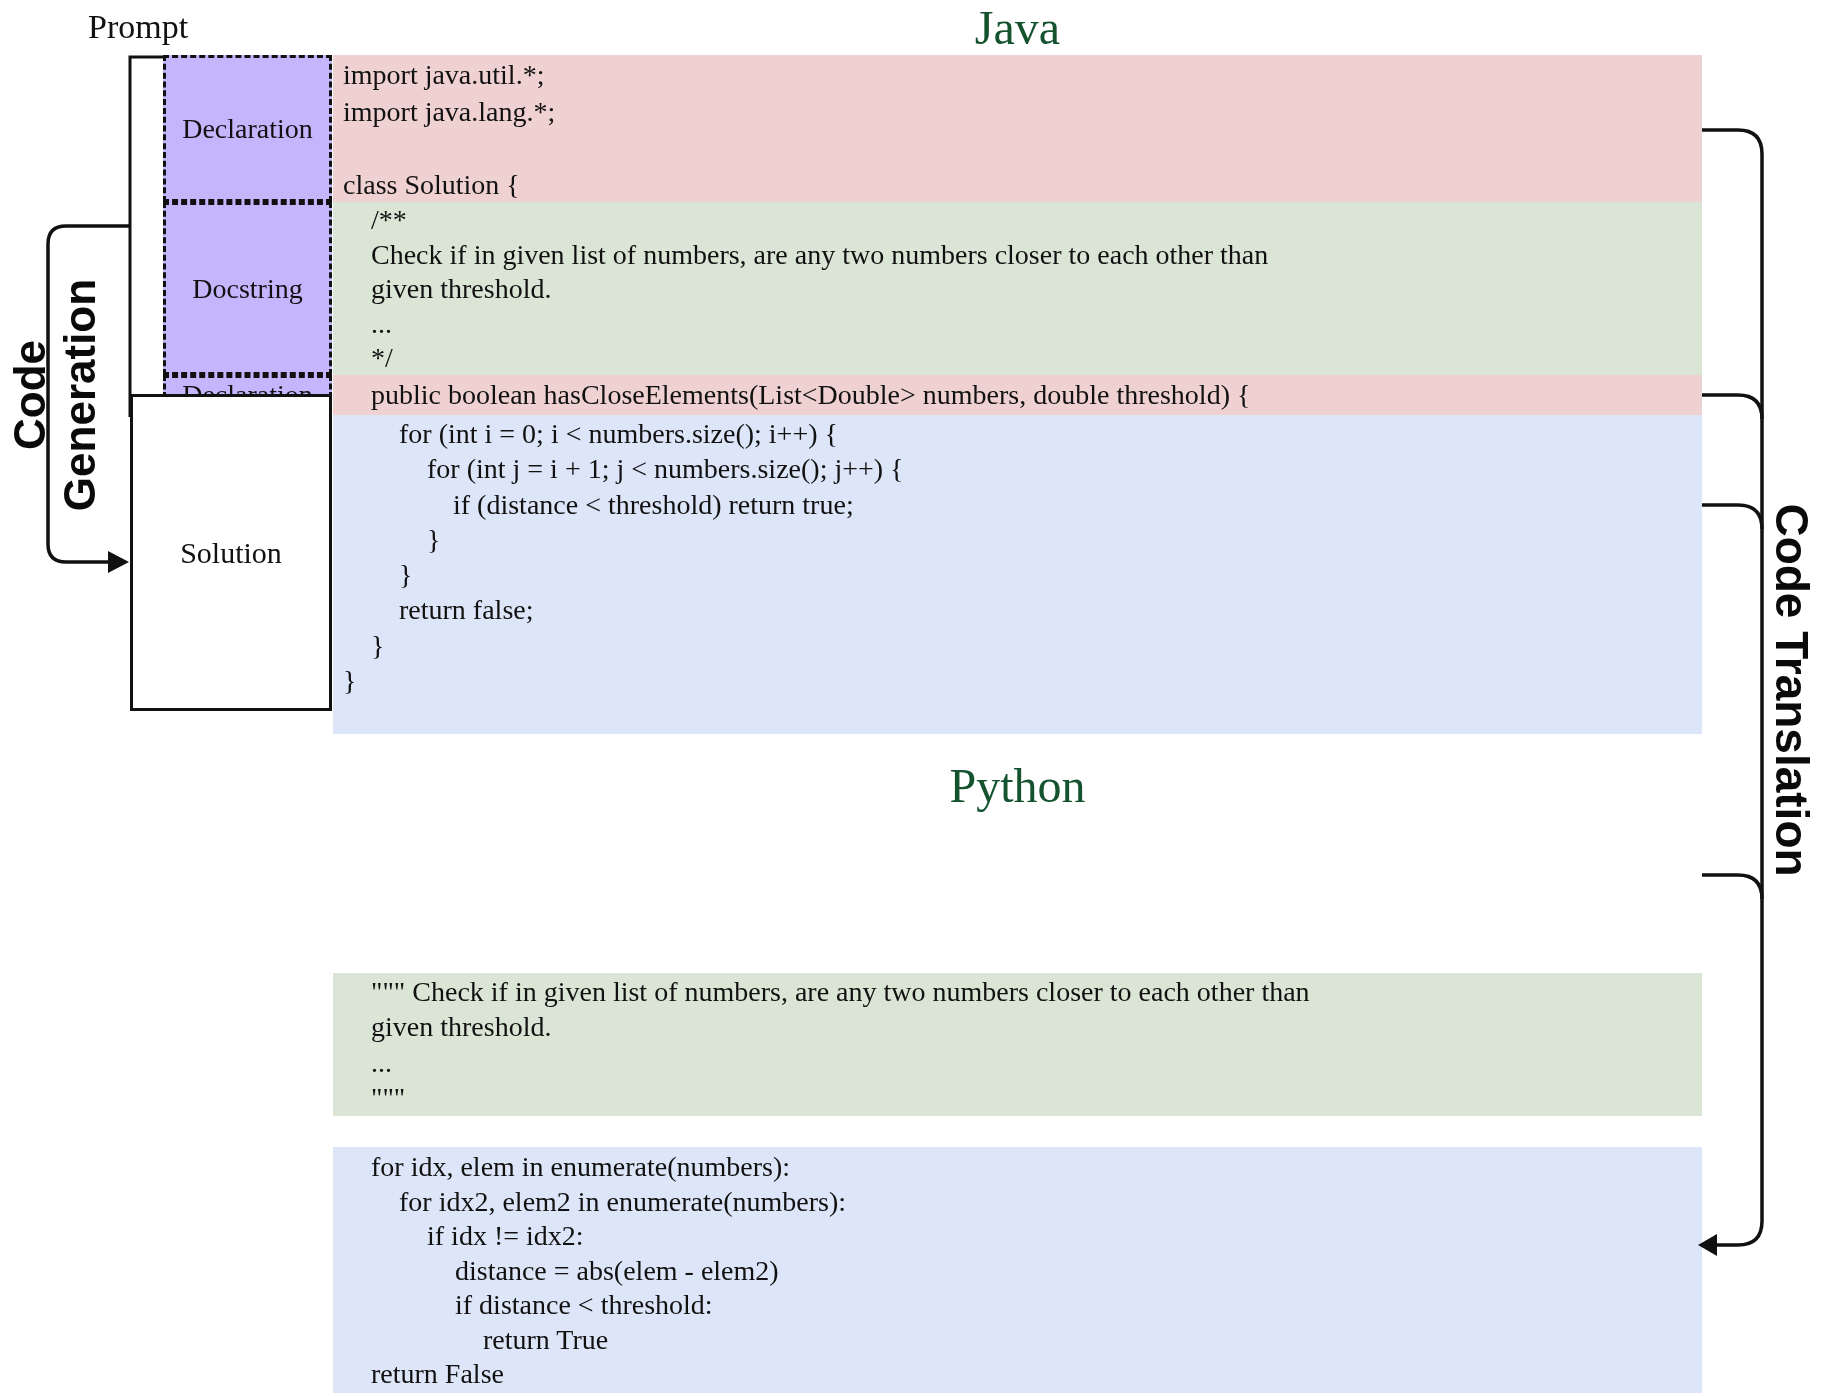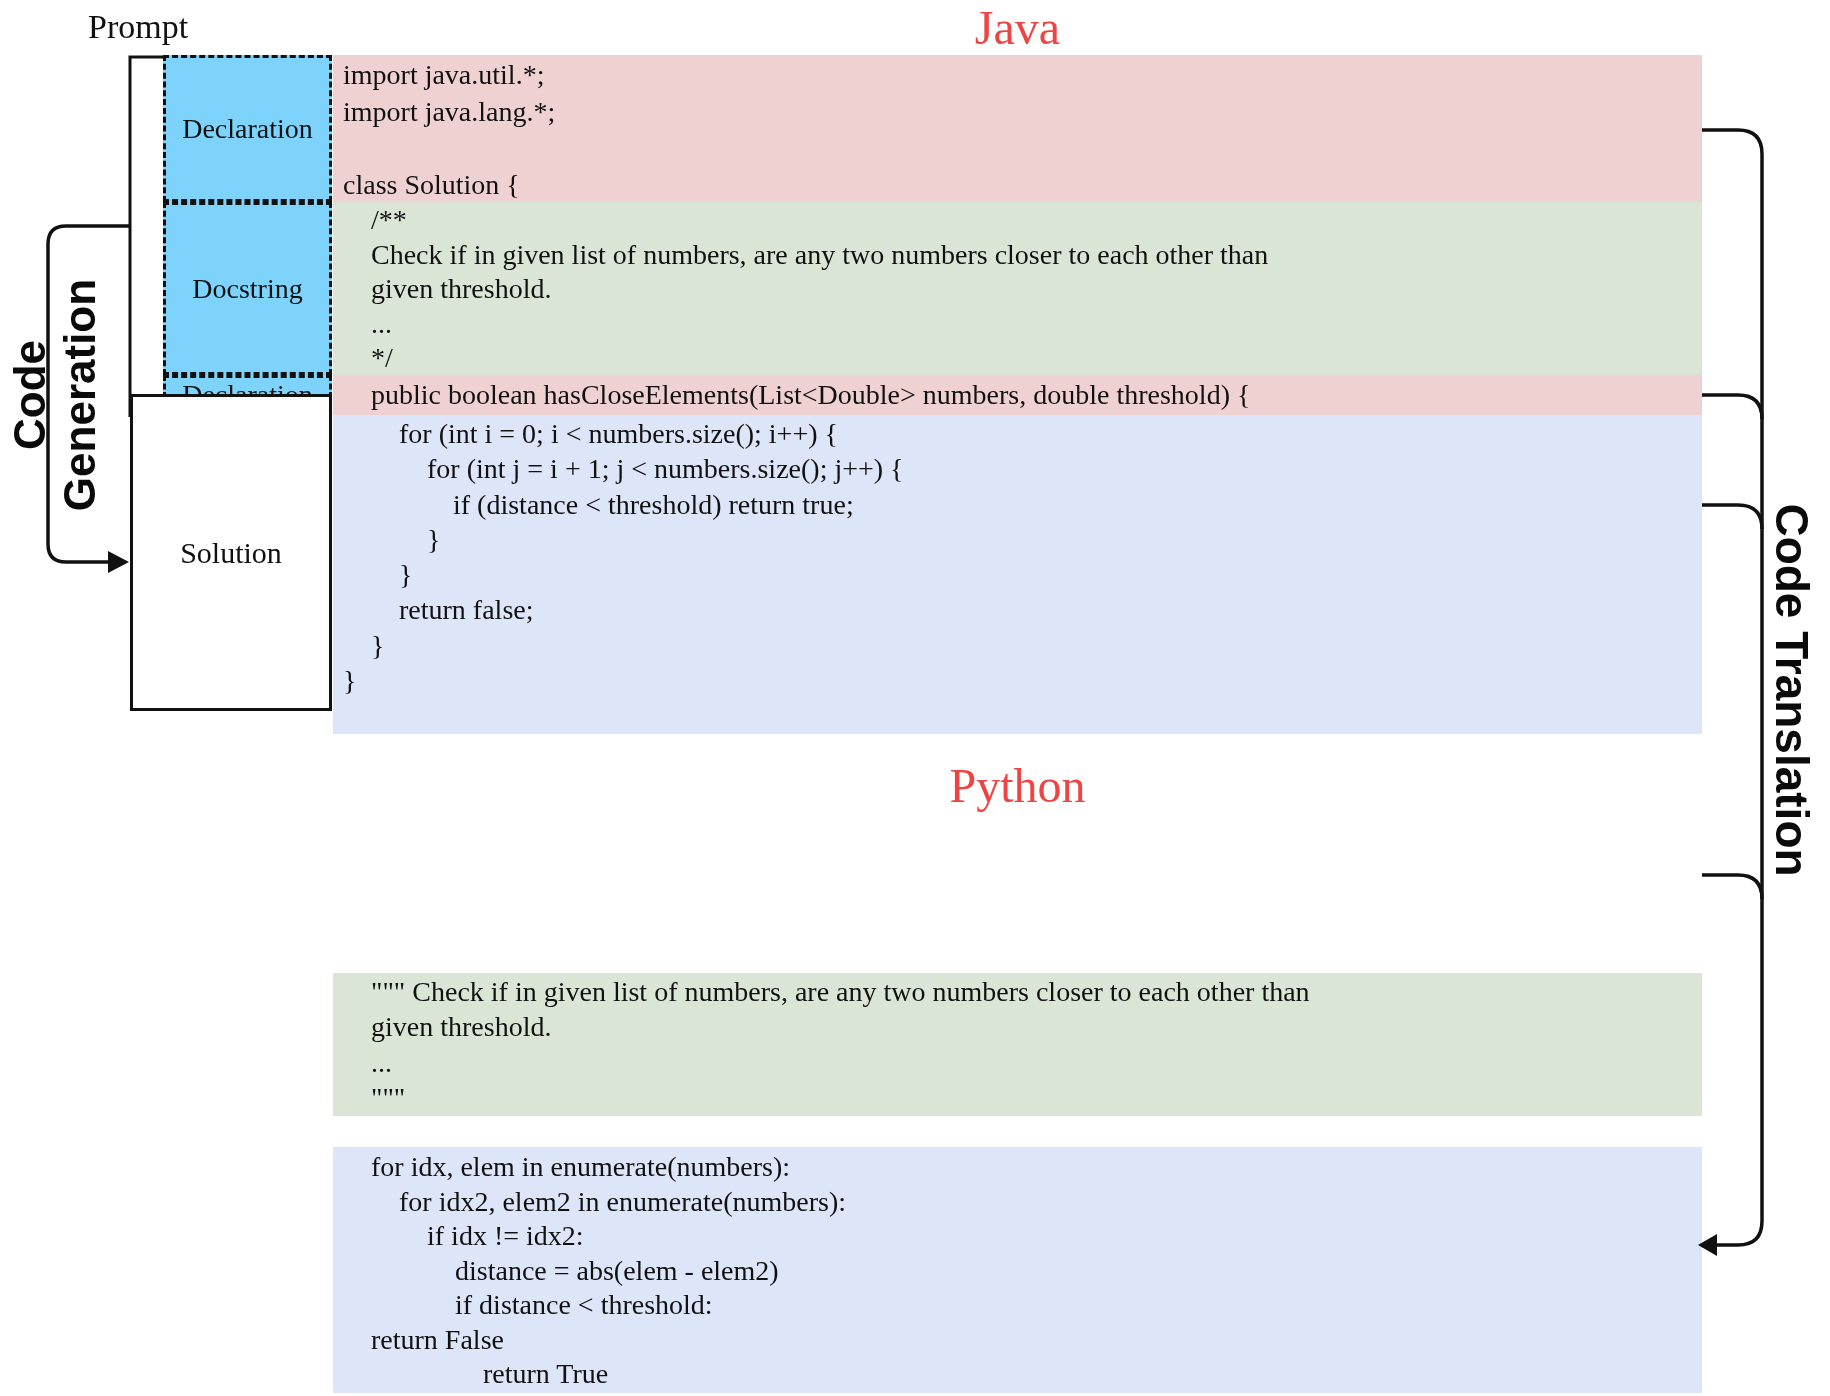--- a/index.html
+++ b/index.html
@@ -4,40 +4,40 @@
 <style>
   html,body{margin:0;padding:0;background:#ffffff;}
   #canvas{
     position:relative;width:1830px;height:1396px;background:#fff;overflow:hidden;
     font-family:"Liberation Serif","DejaVu Serif",serif;color:#111;
   }
   .abs{position:absolute;}
   
   .lang-title{
     left:333px;width:1369px;text-align:center;
-    font-size:48px;font-weight:400;color:#ef4444;
+    font-size:48px;font-weight:400;color:#14532d;
   }
   
   .code-block{left:333px;width:1369px;font-size:28px;overflow:hidden;}
   .code-line{white-space:pre;}
   .lh-jpink1 .code-line{line-height:36.5px;}
   .lh-jgreen .code-line{line-height:34.5px;}
   .lh-jpink2 .code-line{line-height:40px;}
   .lh-jblue  .code-line{line-height:35.3px;}
   .lh-ppink  .code-line{line-height:36px;}
   .lh-pgreen .code-line{line-height:35.4px;}
   .lh-pblue  .code-line{line-height:34.5px;}
   .bg-pink {background:var(--declaration-bg);}
   .bg-green{background:var(--docstring-bg);}
   .bg-blue {background:var(--solution-bg);}
   
   .dash-box{
     left:163px;width:169px;border:3px dashed #111;box-sizing:border-box;
     display:flex;align-items:center;justify-content:center;
-    font-size:28px;background:#7dd3fc;
+    font-size:28px;background:#c4b5fd;
   }
   .solid-box{
     left:130px;width:202px;border:3px solid #111;box-sizing:border-box;
     display:flex;align-items:center;justify-content:center;
     font-size:30px;background:#fff;
   }
   .prompt-label{left:88px;top:8px;font-size:34px;}
   
   .rot-label{
     font-family:"Liberation Sans","DejaVu Sans",sans-serif;font-weight:700;color:#0a0a0a;
@@ -91,22 +91,22 @@
       <div class="code-line" style="padding-left: 38px;">given threshold.</div>
       <div class="code-line" style="padding-left: 38px;">...</div>
       <div class="code-line" style="padding-left: 38px;">"""</div>
     </div>
   <div class="abs code-block bg-blue lh-pblue" style="top:1147px;height:243px;padding-top:3px;">
       <div class="code-line" style="padding-left: 38px;">for idx, elem in enumerate(numbers):</div>
       <div class="code-line" style="padding-left: 66px;">for idx2, elem2 in enumerate(numbers):</div>
       <div class="code-line" style="padding-left: 94px;">if idx != idx2:</div>
       <div class="code-line" style="padding-left: 122px;">distance = abs(elem - elem2)</div>
       <div class="code-line" style="padding-left: 122px;">if distance &lt; threshold:</div>
+      <div class="code-line" style="padding-left: 150px;">return True</div>
       <div class="code-line" style="padding-left: 38px;">return False</div>
-      <div class="code-line" style="padding-left: 150px;">return True</div>
     </div>
 
   <div class="abs dash-box" style="top:55px;height:147px;">
     <span>Declaration</span>
   </div>
   <div class="abs dash-box" style="top:202px;height:173px;">
     <span>Docstring</span>
   </div>
   <div class="abs dash-box" style="top:375px;height:40px;">
     <span>Declaration</span>

